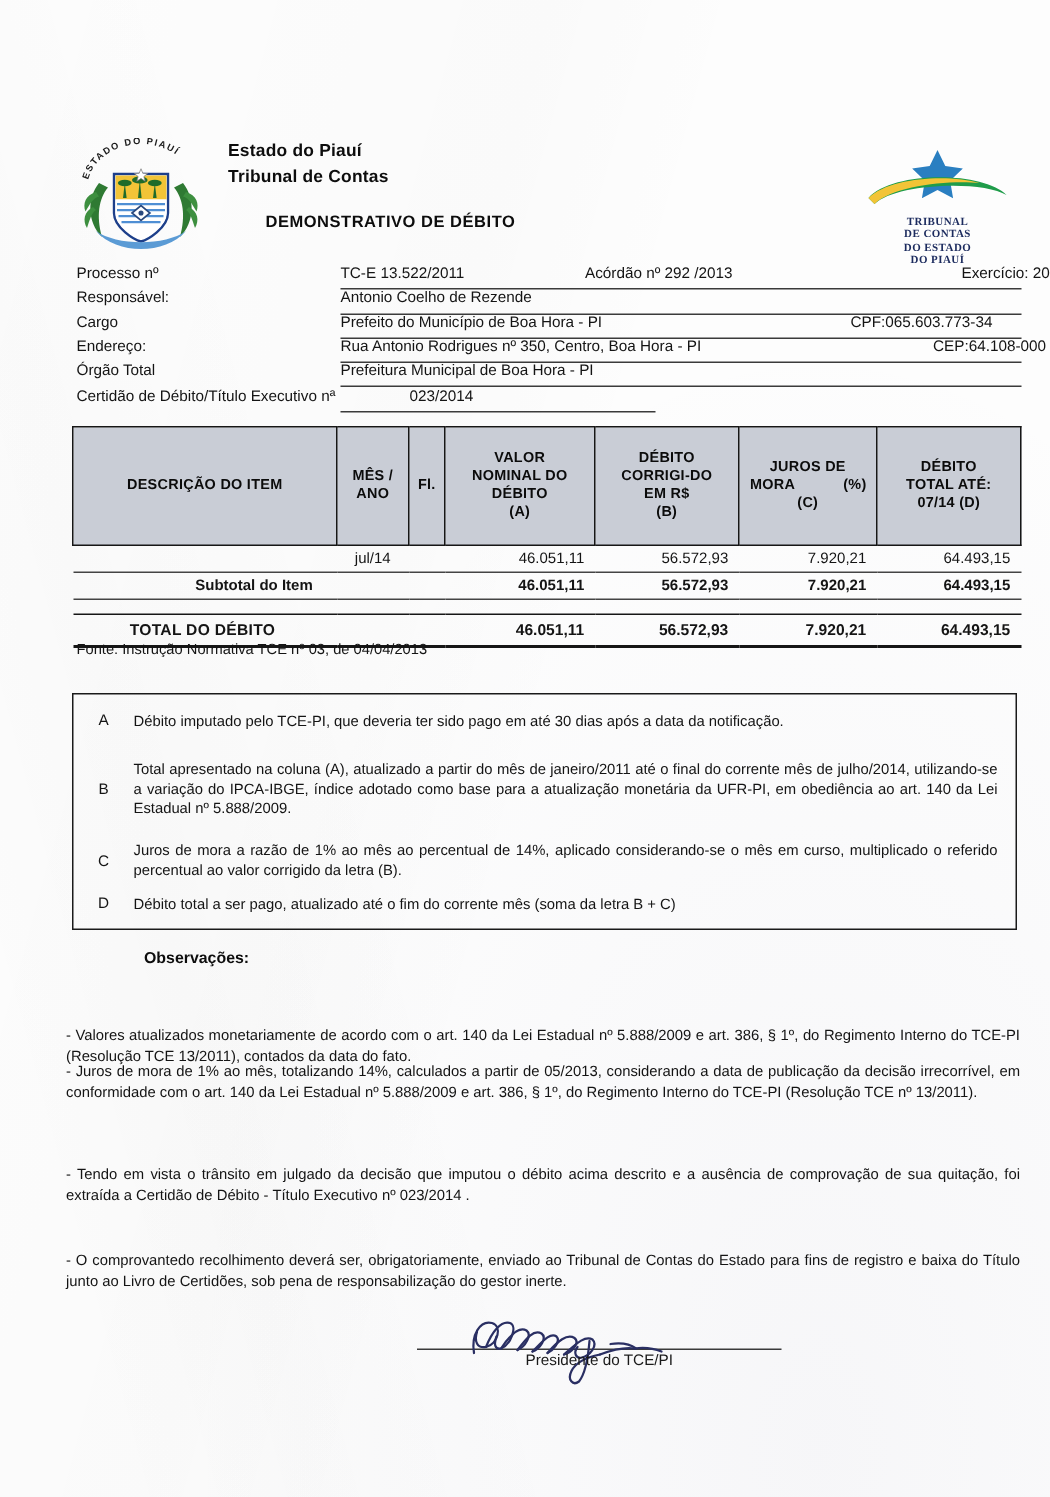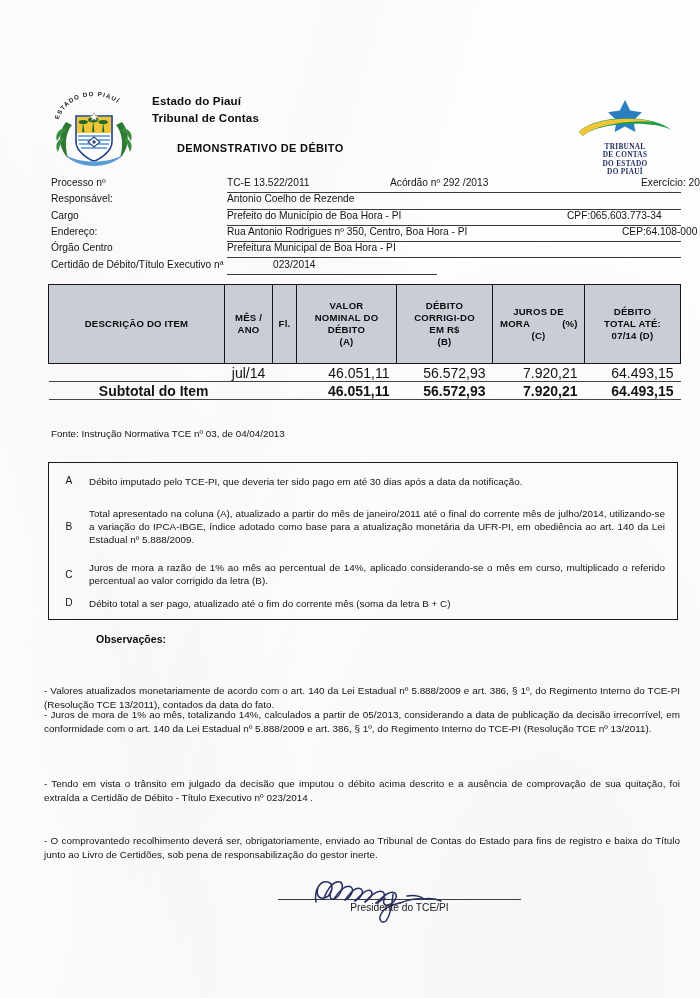--- a/index.html
+++ b/index.html
@@ -162,21 +162,21 @@
     gap: 32px;
   }
   .tbl td {
     height: 17px;
     border-left: none;
     border-right: none;
     border-top: none;
     border-bottom: 1px solid #444;
     text-align: right;
     padding: 0 7px 0 0;
-    font-size: 14px;
+    font-size: 10px;
     color: #141414;
     vertical-align: middle;
   }
   .tbl td.c-mes { text-align: center; padding: 0; }
   .tbl td.c-desc { text-align: right; padding-right: 16px; }
   tr.subtotal td { font-weight: bold; }
   tr.spacer td { border-bottom: none; height: 9px; }
   tr.total td {
     font-weight: bold;
     font-size: 10.4px;
@@ -389,21 +389,21 @@
 
     <div class="frow">
       <span class="flabel">Endereço:</span>
       <span class="fvalwrap">
         <span class="fval v-a">Rua Antonio Rodrigues nº 350, Centro, Boa Hora - PI</span>
         <span class="fval v-e">CEP:64.108-000</span>
       </span>
     </div>
 
     <div class="frow">
-      <span class="flabel">Órgão Centro</span>
+      <span class="flabel">Órgão Total</span>
       <span class="fvalwrap">
         <span class="fval v-a">Prefeitura Municipal de Boa  Hora - PI</span>
       </span>
     </div>
 
     <div class="certrow">
       <span class="cert-label">Certidão de Débito/Título Executivo nª</span>
       <span class="cert-underline">
         <span class="cert-val">023/2014</span>
       </span>
@@ -477,20 +477,29 @@
       </tr>
       <tr class="spacer">
         <td></td>
           <td></td>
           <td></td>
         <td></td>
           <td></td>
           <td></td>
           <td></td>
       </tr>
+      <tr class="total">
+        <td class="c-desc">TOTAL DO DÉBITO</td>
+        <td class="c-mes"></td>
+        <td></td>
+        <td>46.051,11</td>
+        <td>56.572,93</td>
+        <td>7.920,21</td>
+        <td>64.493,15</td>
+      </tr>
     </tbody>
   </table>
 
   <div class="fonte">Fonte: Instrução Normativa TCE nº 03, de 04/04/2013</div>
 
   <div class="legend">
     <div class="lrow lrow-a">
       <div class="lkey">A</div>
       <div class="ltext">Débito imputado pelo TCE-PI, que deveria ter sido pago em até 30 dias após a data da notificação.</div>
     </div>

